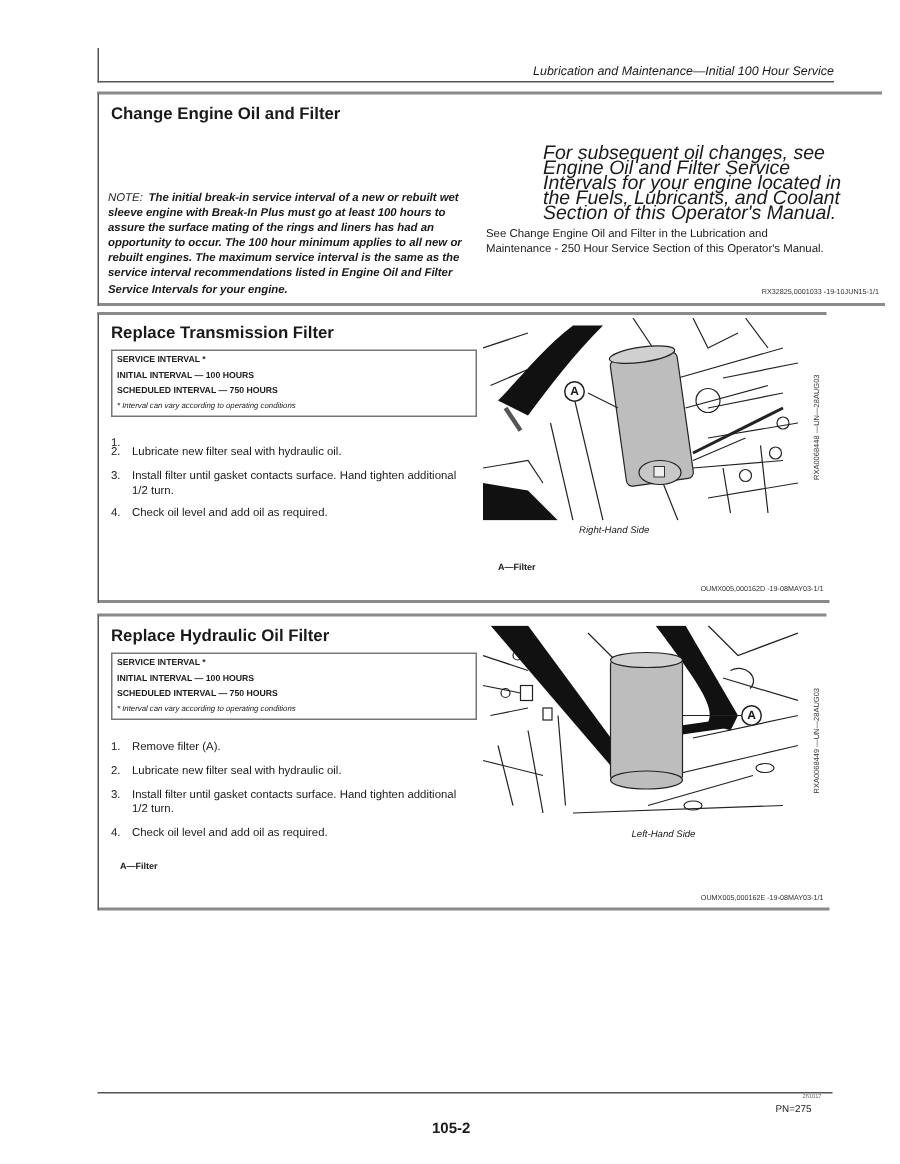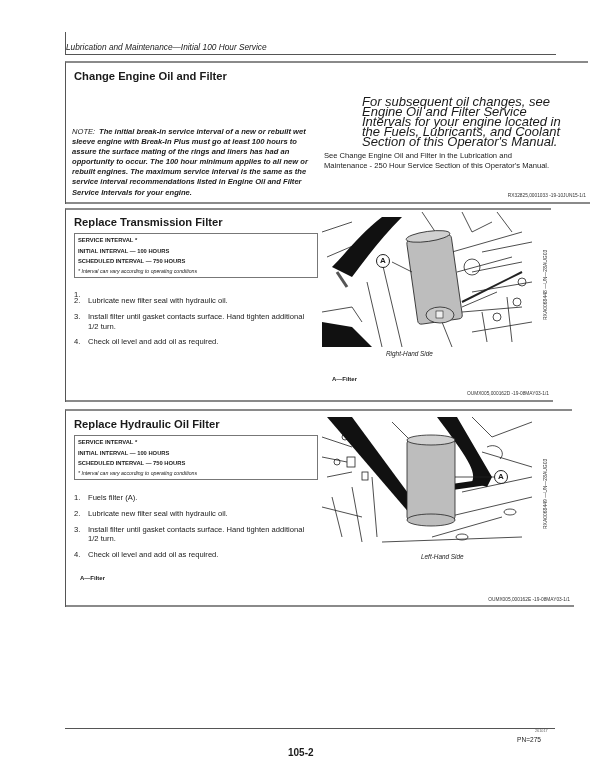--- a/index.html
+++ b/index.html
@@ -1,31 +1,31 @@
 <!DOCTYPE html>
 <html><head>
 <meta charset="utf-8">
 <style>
   html, body { margin: 0; padding: 0; background: #ffffff; }
   body { width: 600px; height: 776px; position: relative; overflow: hidden;
          font-family: "Liberation Sans", sans-serif; color: #1a1a1a; }
 
   .running-head { position: absolute; left: 65px; top: 32px; width: 490px; height: 22px;
                   border-left: 1px solid #555; border-bottom: 1px solid #555; }
-  .running-head span { position: absolute; left: 0; right: 0; top: 10px; text-align: left;
+  .running-head span { position: absolute; left: 0; right: 0; top: 10px; text-align: right;
                        font-size: 8.3px; font-style: italic; }
 
   .section { position: absolute; left: 65px; width: 485px; border-top: 2px solid #8a8a8a;
              border-left: 1px solid #555; }
   .section .sep { position: absolute; left: 0; right: -2px; bottom: 0; border-bottom: 2px solid #8a8a8a; }
   .sec-title { position: absolute; left: 8px; font-size: 11.2px; font-weight: bold; }
 
   #s1 { top: 61px; height: 141px; padding-left: 37px; }
   #s2 { top: 208px; height: 192px; }
-  #s3 { top: 409px; height: 196px; padding-left: 21px; }
+  #s3 { top: 409px; height: 196px; }
 
   .note { position: absolute; left: 6px; top: 36px; width: 240px; font-size: 7.6px;
           font-style: italic; line-height: 10.1px; margin-top: 28px; }
   .note .lead { display: block; }
   .note .body { display: block; padding-left: 27px; margin-top: -10.1px; text-indent: 0; }
   .right-note { position: absolute; left: 296px; top: 34px; width: 200px; font-size: 13px;
                 font-style: italic; line-height: 10.1px; }
   .right-text { position: absolute; left: 258px; top: 88px; width: 228px; font-size: 7.6px;
                 line-height: 10.1px; }
   .ref { position: absolute; right: 2px; font-size: 4.8px; color: #333; white-space: nowrap; }
@@ -120,21 +120,21 @@
 
 <div class="section" id="s3">
   <div class="sec-title" style="top:7px">Replace Hydraulic Oil Filter</div>
   <div class="interval-box" style="top:24px">
     <div>SERVICE INTERVAL *</div>
     <div>INITIAL INTERVAL — 100 HOURS</div>
     <div>SCHEDULED INTERVAL — 750 HOURS</div>
     <div class="foot">* Interval can vary according to operating conditions</div>
   </div>
   <ul class="steps" style="top:82px">
-    <li><span class="num">1.</span><span>Fuels filter (A).</span></li>
+    <li><span class="num">1.</span><span>Remove filter (A).</span></li>
     <li><span class="num">2.</span><span>Lubricate new filter seal with hydraulic oil.</span></li>
     <li><span class="num">3.</span><span>Install filter until gasket contacts surface. Hand tighten additional 1/2 turn.</span></li>
     <li><span class="num">4.</span><span>Check oil level and add oil as required.</span></li>
   </ul>
   <div class="legend" style="left:14px;top:164px">A—Filter</div>
 
   <div class="figure" style="top:6px">
     <svg width="210" height="135" viewBox="0 0 210 135">
       <g fill="none" stroke="#222" stroke-width="0.8">
         <path d="M0 20 L30 30 M0 40 L25 45 M5 60 L30 55 M10 80 L20 120 M30 70 L40 125 M50 60 L55 120 M0 90 L40 100"></path>

